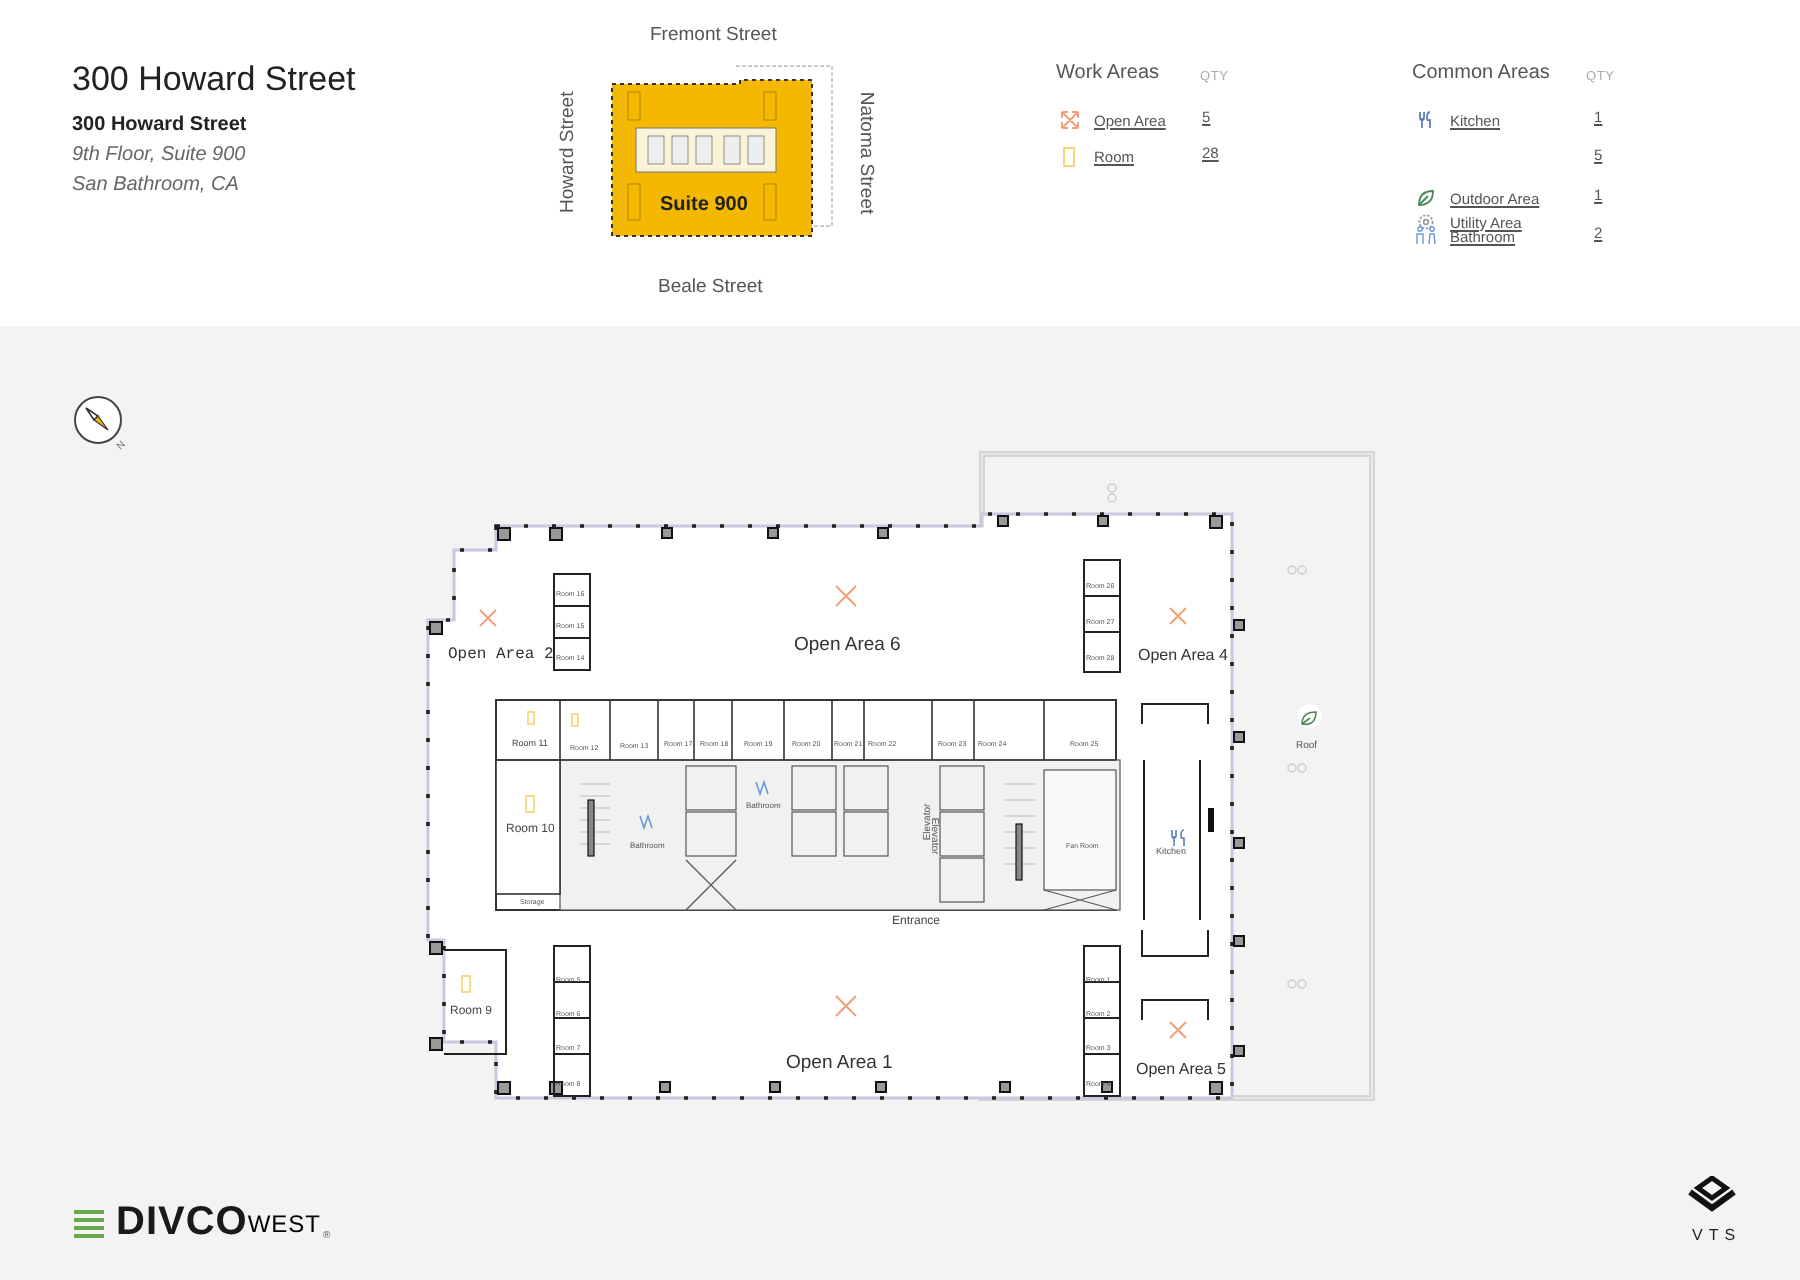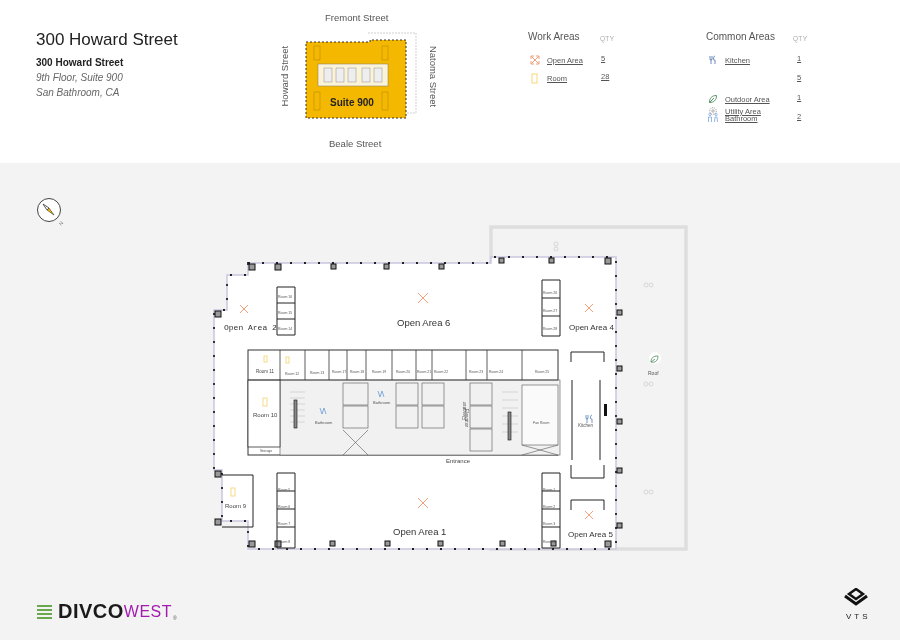--- a/index.html
+++ b/index.html
@@ -18,21 +18,21 @@
   .legend-row .ico { width: 14px; height: 12px; display: inline-flex; align-items: center; justify-content: center; margin-right: 5px; }
   .area-label { position: absolute; font-size: 8px; color: #333; white-space: nowrap; }
   .area-label.big { font-size: 9.5px; }
   .small-label { position: absolute; font-size: 3.5px; color: #555; white-space: nowrap; }
   .room-label { position: absolute; font-size: 6px; color: #444; white-space: nowrap; }
   .compass { position: absolute; left: 37px; top: 198px; width: 24px; height: 24px; border: 1.2px solid #444; border-radius: 50%; background: #fff; }
   .logo { position: absolute; left: 37px; top: 600px; display: flex; align-items: center; }
   .logo .bars { display: flex; flex-direction: column; gap: 2px; margin-right: 6px; }
   .logo .bars span { display: block; width: 15px; height: 2px; background: #6aa84f; }
   .logo .w1 { font-size: 20px; font-weight: bold; color: #1a1a1a; letter-spacing: 0.5px; }
-  .logo .w2 { font-size: 16px; color: #a21caf; letter-spacing: 0.5px; }
+  .logo .w2 { font-size: 12px; color: #000000; letter-spacing: 0.5px; }
   .logo .reg { font-size: 5px; color: #555; margin-left: 1px; margin-top: 12px; }
   .vts { position: absolute; left: 843px; top: 588px; width: 40px; text-align: left; }
   .vts .txt { font-size: 8px; letter-spacing: 3px; color: #222; margin-top: 2px; padding-left: 3px; }
 </style>
 </head>
 <body>
 
 <div class="header">
   <div class="title">300 Howard Street</div>
   <div class="addr-bold">300 Howard Street</div>

